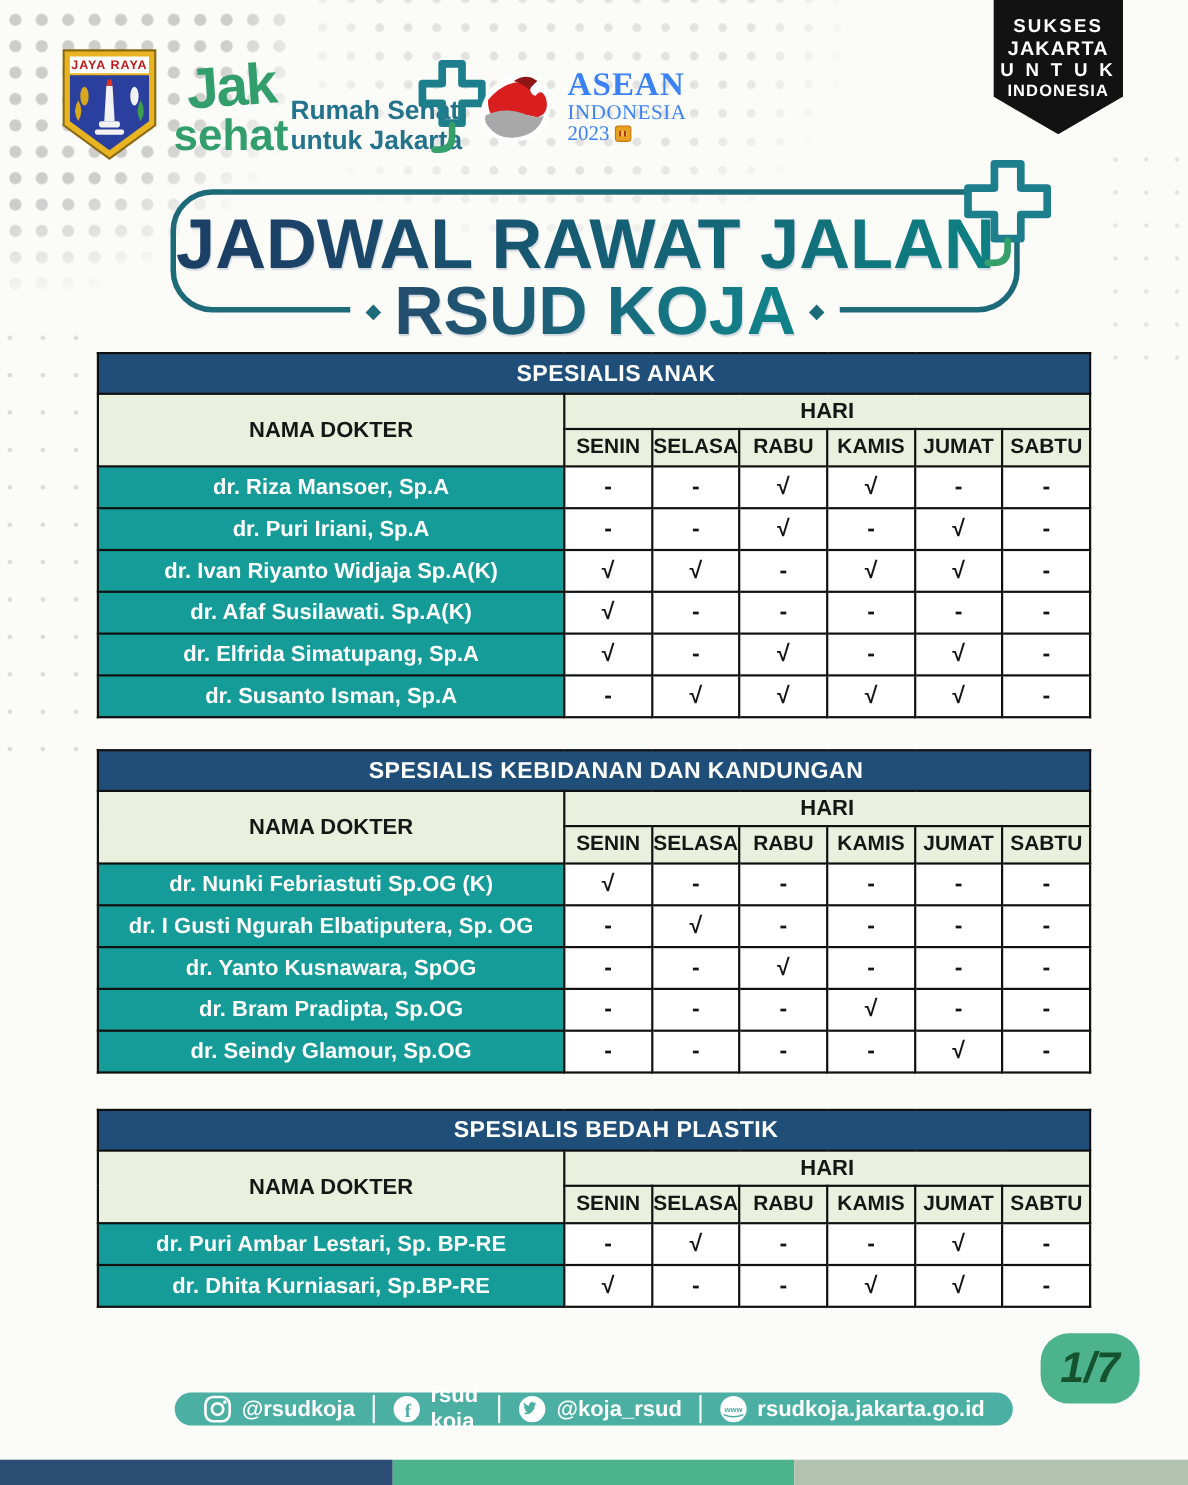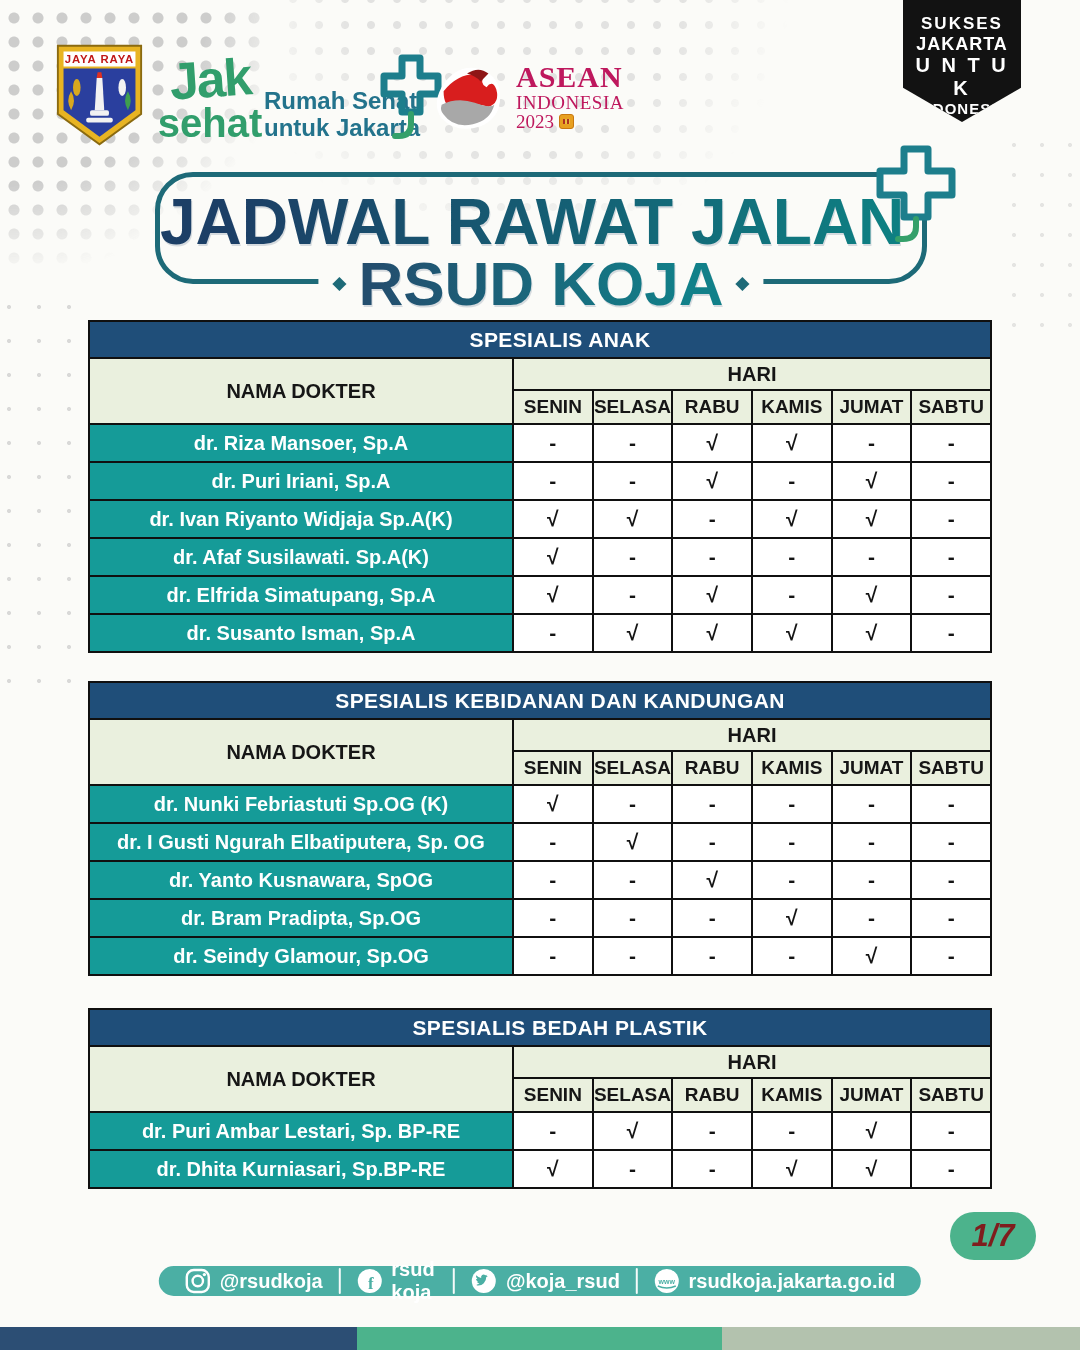--- a/index.html
+++ b/index.html
@@ -56,35 +56,35 @@
   .hdr{position:absolute;left:0;top:0;width:1080px;height:160px;}
   .crest{position:absolute;left:52px;top:42px;width:95px;height:106px;}
   .jaksehat{position:absolute;left:150px;top:56px;width:120px;text-align:center;
     font-weight:bold;color:#319E6C;line-height:.9;}
   .jaksehat .l1{font-size:52px;letter-spacing:-2px;transform:rotate(-4deg);display:block;}
   .jaksehat .l2{font-size:40px;letter-spacing:0;display:block;margin-top:2px;}
   .tagline{position:absolute;left:264px;top:88px;color:#23738C;font-weight:bold;
     font-size:24px;line-height:1.12;}
   .plus-cross{position:absolute;left:372px;top:52px;width:78px;height:90px;}
   .asean{position:absolute;left:428px;top:58px;display:flex;align-items:center;gap:10px;}
-  .asean-text{font-family:"Liberation Serif","DejaVu Serif",serif;color:#be185d;line-height:1.02;}
+  .asean-text{font-family:"Liberation Serif","DejaVu Serif",serif;color:#3b82f6;line-height:1.02;}
   .asean-text .a1{font-size:30px;font-weight:bold;letter-spacing:1px;}
   .asean-text .a2{font-size:19px;letter-spacing:.5px;}
   .asean-text .a3{font-size:19px;display:flex;align-items:center;gap:5px;}
   .asean-chip{display:inline-block;width:15px;height:15px;border-radius:3px;
     background:#E8A020;border:1px solid #C87810;position:relative;}
   .asean-chip::after{content:"";position:absolute;left:3px;right:3px;top:4px;bottom:4px;
     background:repeating-linear-gradient(90deg,#B03020 0 2px,#E8C040 2px 4px);}
   .pennant{position:absolute;left:903px;top:0;width:118px;height:122px;background:#121212;
     clip-path:polygon(0 0,100% 0,100% 72%,50% 100%,0 72%);
     display:flex;flex-direction:column;align-items:center;justify-content:flex-start;
     padding-top:14px;color:#fff;font-weight:bold;text-align:center;line-height:1.15;}
   .pennant .p1{font-size:17px;letter-spacing:2px;}
   .pennant .p2{font-size:18px;letter-spacing:1px;}
-  .pennant .p3{font-size:20px;letter-spacing:3px;}
+  .pennant .p3{font-size:17px;letter-spacing:3px;}
   .pennant .p4{font-size:15px;letter-spacing:1px;}
 
   
   .title-box{position:absolute;left:155px;top:172px;width:772px;height:112px;
     border:5px solid #1D6A78;border-radius:38px;}
   .title-line1{position:absolute;left:0;right:0;top:8px;text-align:left;
     font-size:64px;font-weight:800;letter-spacing:0;
     background:linear-gradient(90deg,var(--title-navy) 10%,var(--title-teal) 95%);
     -webkit-background-clip:text;background-clip:text;color:transparent;
     filter:drop-shadow(1px 2px 0 rgba(210,215,220,.9));
@@ -108,23 +108,23 @@
     height:37px;letter-spacing:.4px;padding-left:40px;}
   .hd{background:var(--pale-green);color:#161616;font-weight:bold;font-size:20px;}
   th.name-hd{width:424px;}
   .hari-hd{height:32px;}
   .day-hd{height:34px;font-size:19px;}
   .doc-cell{background:var(--row-teal);color:#fff;font-weight:bold;font-size:20px;
     text-align:center;height:38px;}
   .mark-cell{background:#fff;color:#141414;font-weight:bold;font-size:21px;text-align:center;}
 
   
-  .page-badge{position:absolute;right:44px;top:1212px;min-width:86px;height:48px;
-    background:var(--badge-green);border-radius:26px;color:#7f1d1d;
-    font-size:31px;font-weight:bold;font-style:italic;
+  .page-badge{position:absolute;right:44px;top:1212px;min-width:86px;height:64px;
+    background:var(--badge-green);border-radius:26px;color:#14532d;
+    font-size:39px;font-weight:bold;font-style:italic;
     display:flex;align-items:center;justify-content:center;padding:0 18px;}
   .social-pill{position:absolute;left:50%;transform:translateX(-50%);top:1266px;height:30px;
     background:var(--footer-teal);border-radius:24px;display:flex;align-items:center;
     gap:16px;padding:0 26px;color:#fff;}
   .social-item{display:flex;align-items:center;gap:9px;font-size:20px;font-weight:600;}
   .social-sep{width:2.5px;height:26px;background:#fff;opacity:.95;border-radius:2px;}
   .sicon{width:26px;height:26px;flex:0 0 auto;}
 
   .bottom-strip{position:absolute;left:0;bottom:0;width:1080px;height:23px;display:flex;}
   .strip-navy{width:357px;background:var(--strip-navy);}

